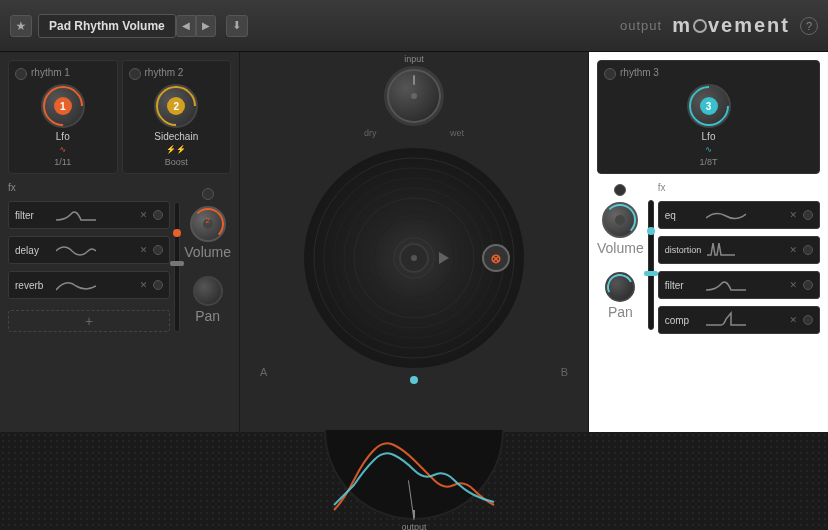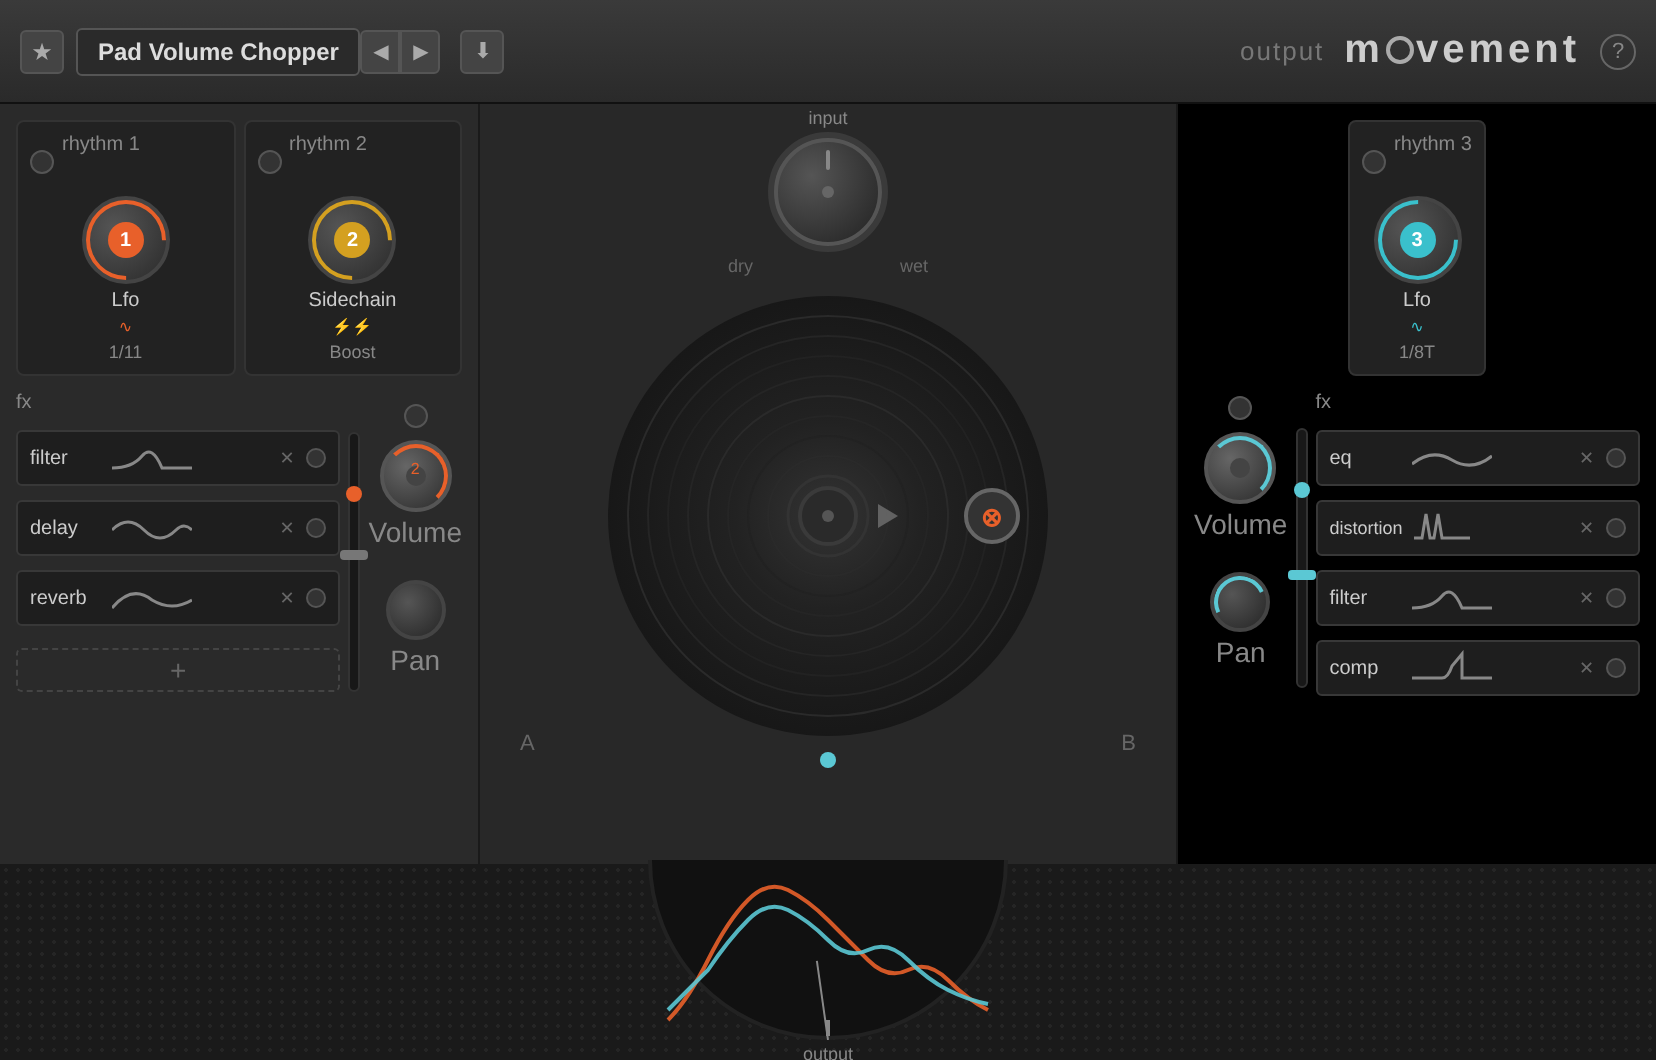--- a/index.html
+++ b/index.html
@@ -122,21 +122,21 @@
     .rhythm-section {
       flex: 1;
       background: #222;
       border-radius: 4px;
       padding: 6px;
       border: 1px solid #333;
     }
     .rhythm-label {
       color: #888;
       font-size: 10px;
-      margin-bottom: 20px;
+      margin-bottom: 6px;
     }
 
     .knob-container {
       display: flex;
       flex-direction: column;
       align-items: center;
       gap: 3px;
     }
     .knob {
       width: 44px; height: 44px;
@@ -403,26 +403,25 @@
       transform: translateX(-50%);
       width: 8px; height: 8px;
       border-radius: 50%;
       background: #5bc8d4;
     }
 
     
     .right-panel {
       width: 240px;
       min-width: 240px;
-      background: #000000;
+      background: #ffffff;
       border-left: 1px solid #1a1a1a;
       display: flex;
       flex-direction: column;
       padding: 8px;
-      align-items: center;
     }
 
     .right-rhythms-row {
       display: flex;
       gap: 4px;
       margin-bottom: 8px;
     }
 
     .knob-3 .knob-number { background: #3ac0cc; }
     .knob-4 .knob-number { background: #4a9a3a; }
@@ -560,21 +559,21 @@
       margin-top: auto;
     }
   </style>
 </head>
 <body>
 
 <div class="top-bar">
   <div class="star-btn">
     <span>★</span>
   </div>
-  <div class="preset-name">Pad Volume Chopper</div>
+  <div class="preset-name">Pad Rhythm Volume</div>
   <div class="nav-btns">
     <div class="nav-btn">
       <span>◀</span>
     </div>
     <div class="nav-btn">
       <span>▶</span>
     </div>
   </div>
   <div class="save-btn" style="margin-left:4px">
     <span>⬇</span>

